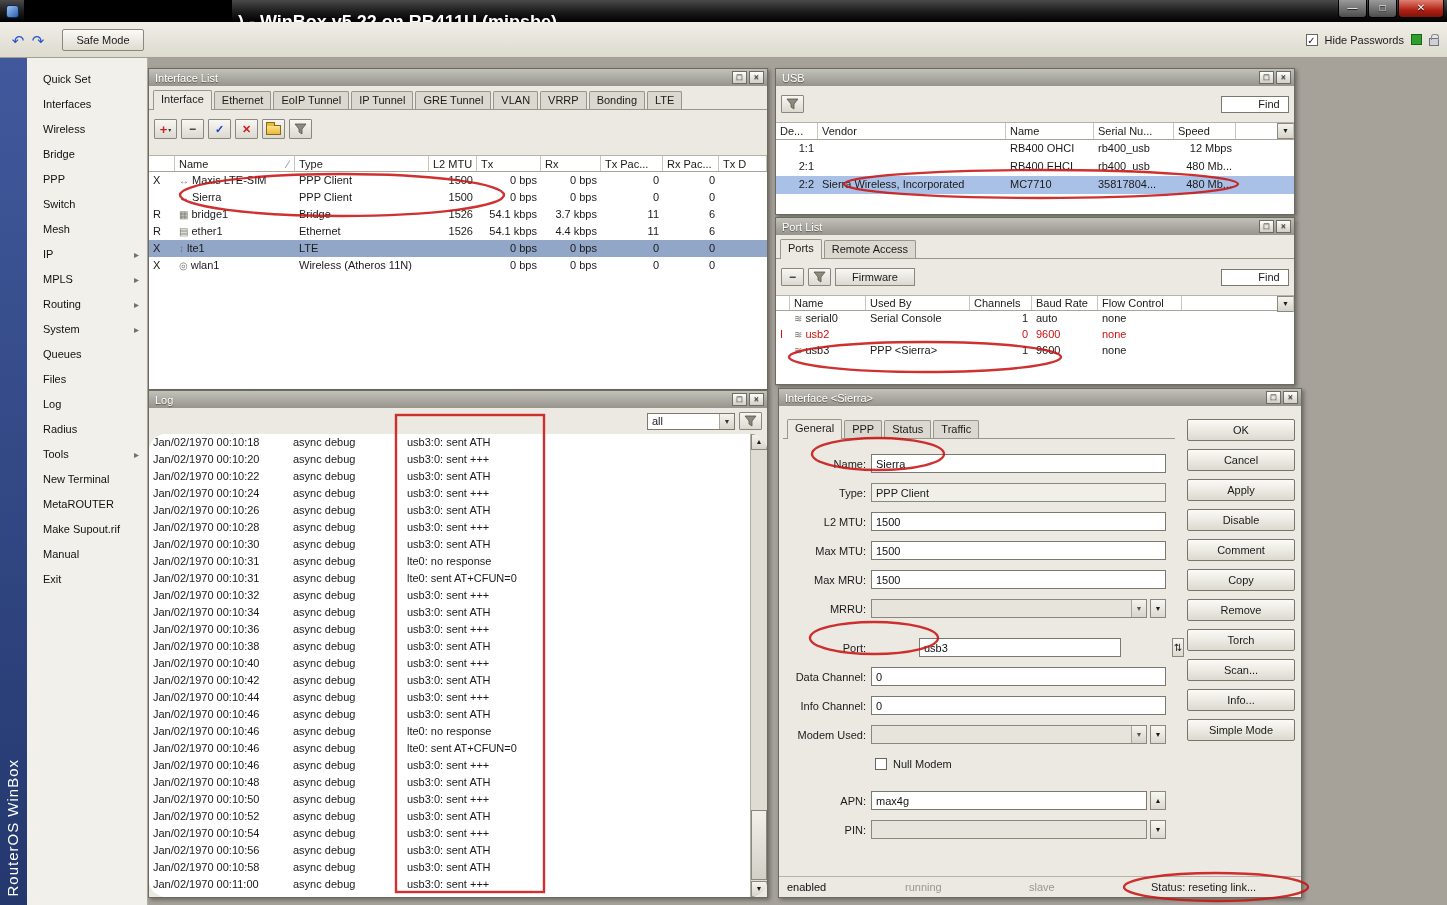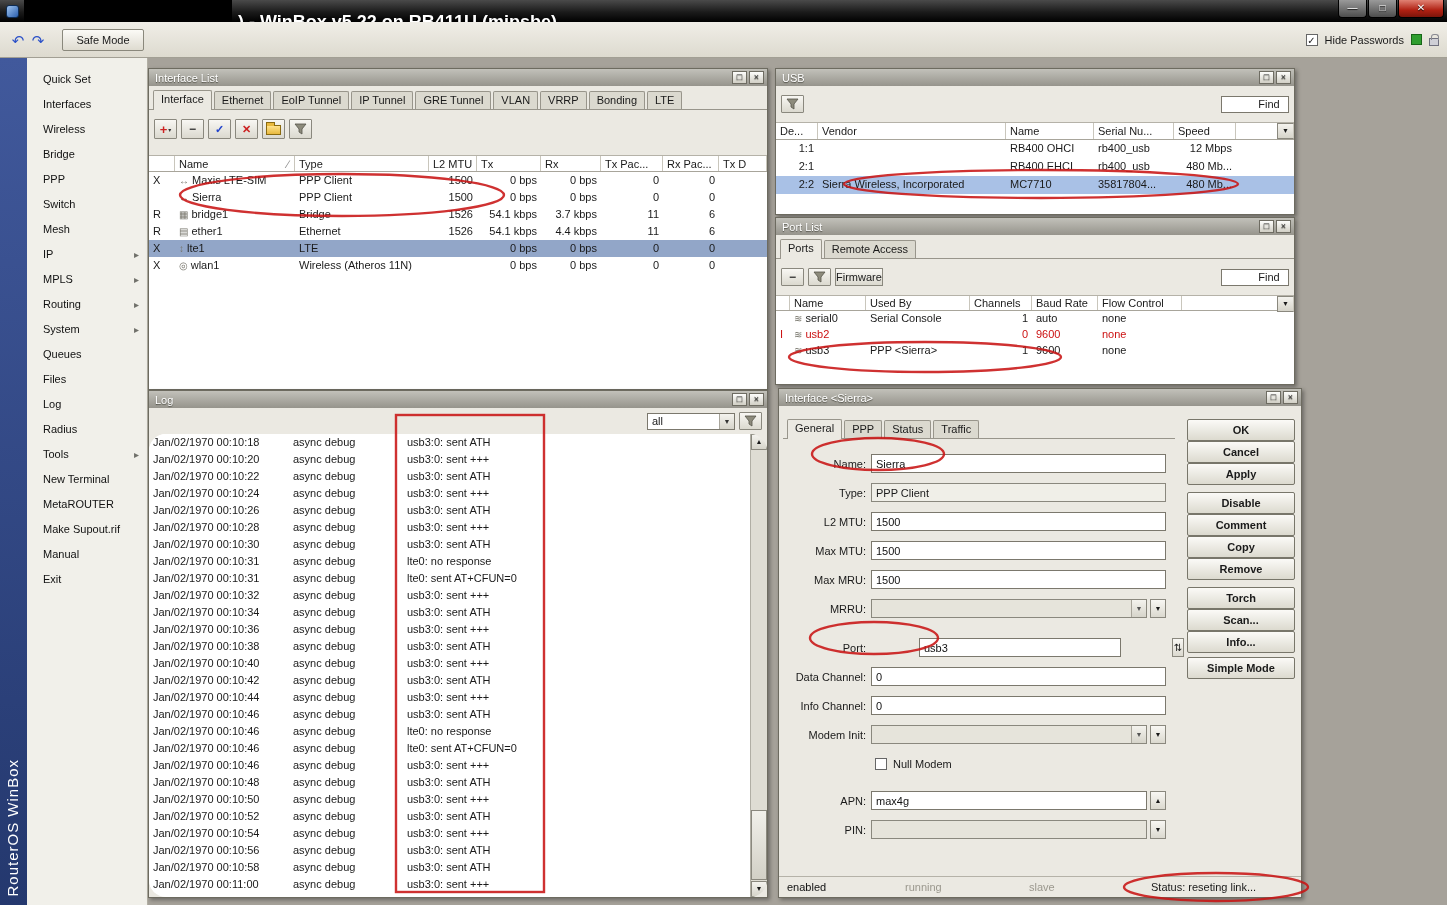--- a/index.html
+++ b/index.html
@@ -129,21 +129,21 @@
   .usb-grid { grid-template-columns:42px 188px 88px 80px 62px 1fr; }
   #win-usb .grid-header { height:18px; line-height:17px; }
   #win-usb .grid-row { height:18px; line-height:17px; }
 
   #win-port { left:775px; top:217px; width:520px; height:168px; }
   #win-port .wtoolbar { height:36px; flex:0 0 36px; }
   .port-grid { grid-template-columns:14px 76px 104px 62px 66px 84px 1fr; }
   #win-port .grid-header { height:16px; line-height:15px; }
   #win-port .grid-row { height:16px; line-height:15px; }
   .btn-text { height:18px; border:1px solid #8a887e; background:linear-gradient(#f8f7f3,#dbd9cf);
-    padding:0 0; line-height:16px; }
+    padding:0 16px; line-height:16px; }
 
   #win-sierra { left:778px; top:388px; width:524px; height:510px; }
   #sierra-main { position:relative; flex:1; }
   #sierra-main .tabbar { position:absolute; left:4px; top:9px; width:392px; border-bottom:1px solid #98958b; }
   #sierra-form { position:absolute; left:5px; top:48px; width:400px; }
   .frow { display:flex; align-items:center; height:19px; margin-bottom:10px; }
   .frow.gap-before { margin-top:20px;gap:48px; }
   .frow.gap-before-sm { margin-top:18px; }
   .flabel { width:82px; text-align:right; margin-right:5px; flex:0 0 82px; }
   .finput { width:295px; height:19px; border:1px solid #7b786d; background:#fff; padding:0 4px;
@@ -153,22 +153,22 @@
     line-height:16px; }
   .fcombo { width:276px; height:19px; border:1px solid #8a887e; background:#e6e4db; display:flex; }
   .fcombo .cval { flex:1; }
   .fcombo .carr { width:15px; border-left:1px solid #a8a59b; font-size:7px; text-align:center;
     line-height:17px; background:linear-gradient(#f4f3ee,#d6d4ca); color:#555; }
   .spin { width:16px; height:19px; border:1px solid #8a887e; margin-left:3px;
     background:linear-gradient(#f8f7f3,#dbd9cf); font-size:7px; text-align:center; line-height:17px; }
   .updown { width:16px; height:19px; border:1px solid #8a887e; margin-left:3px;
     background:linear-gradient(#f8f7f3,#dbd9cf); font-size:10px; text-align:center; line-height:17px; }
   #btncol { position:absolute; right:6px; top:13px; width:108px; }
-  .sbtn { width:108px; height:22px; border:1px solid #78766a; border-radius:2px;
-    background:linear-gradient(#fbfaf7,#dcdacf); text-align:center; line-height:20px;font-weight:bold; }
+  .sbtn { width:108px; height:22px; margin-bottom:8px; border:1px solid #78766a; border-radius:2px;
+    background:linear-gradient(#fbfaf7,#dcdacf); text-align:center; line-height:20px; }
   .sbtn.gap { margin-top:7px; } .sbtn.gap-sm { margin-top:4px; }
   #sierra-status { position:absolute; left:0; right:0; bottom:0; height:21px;
     border-top:1px solid #b5b2a8; display:flex; align-items:center; padding-left:8px; }
   #sierra-status .seg { display:inline-block; }
   .st-on { width:118px; color:#111; }
   .st-off { color:#9b988e; }
   .st-run { width:124px; } .st-slave { width:122px; }
   
   #annotations { position:absolute; left:0; top:0; pointer-events:none; z-index:99; }
   .annot { fill:none; stroke:#c81414; stroke-width:2.4; opacity:.88; }
@@ -844,21 +844,21 @@
       </div>
       <div class="frow">
         <label class="flabel">Data Channel:</label>
         <input class="finput" value="0" style="">
       </div>
       <div class="frow">
         <label class="flabel">Info Channel:</label>
         <input class="finput" value="0" style="">
       </div>
       <div class="frow">
-        <label class="flabel">Modem Init:</label>
+        <label class="flabel">Modem Used:</label>
         <div class="fcombo">
           <span class="cval"></span>
           <span class="carr">▼</span>
         </div>
         <div class="spin">▼</div>
       </div>
       <div class="frow">
         <span class="flabel"></span>
         <span class="checkbox" style="margin-left:4px;"></span>
         <span style="margin-left:6px;">Null Modem</span>

